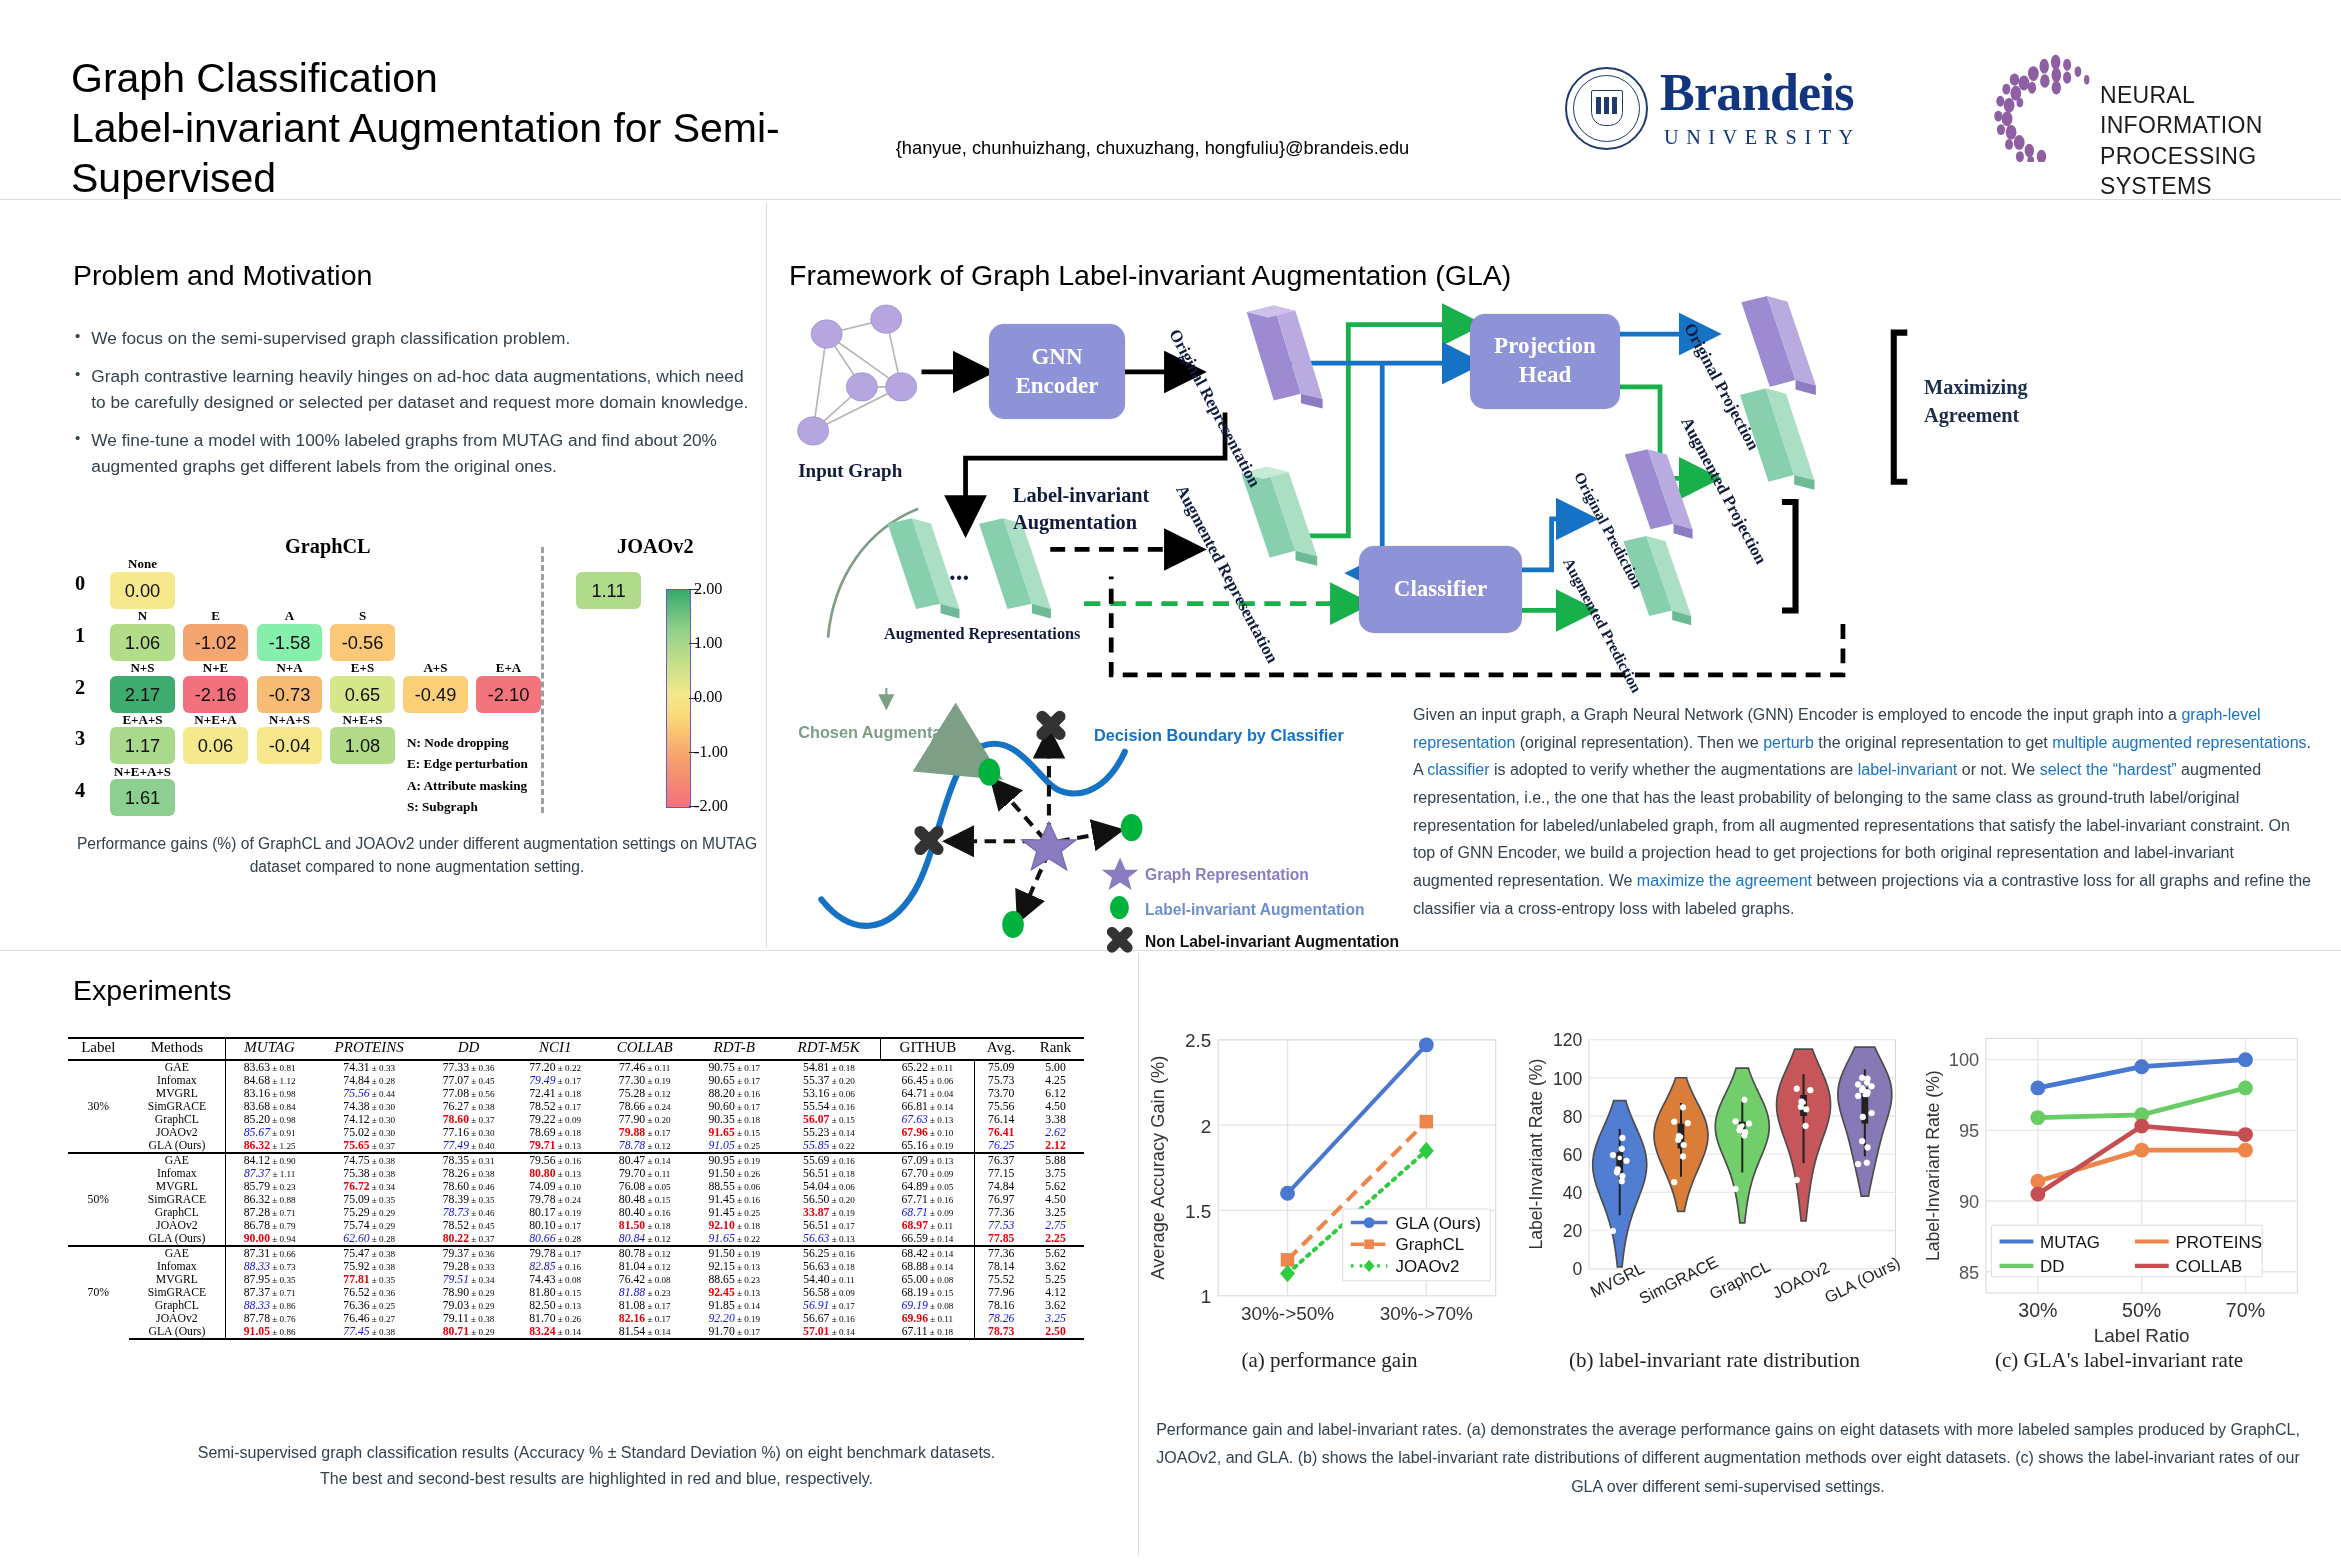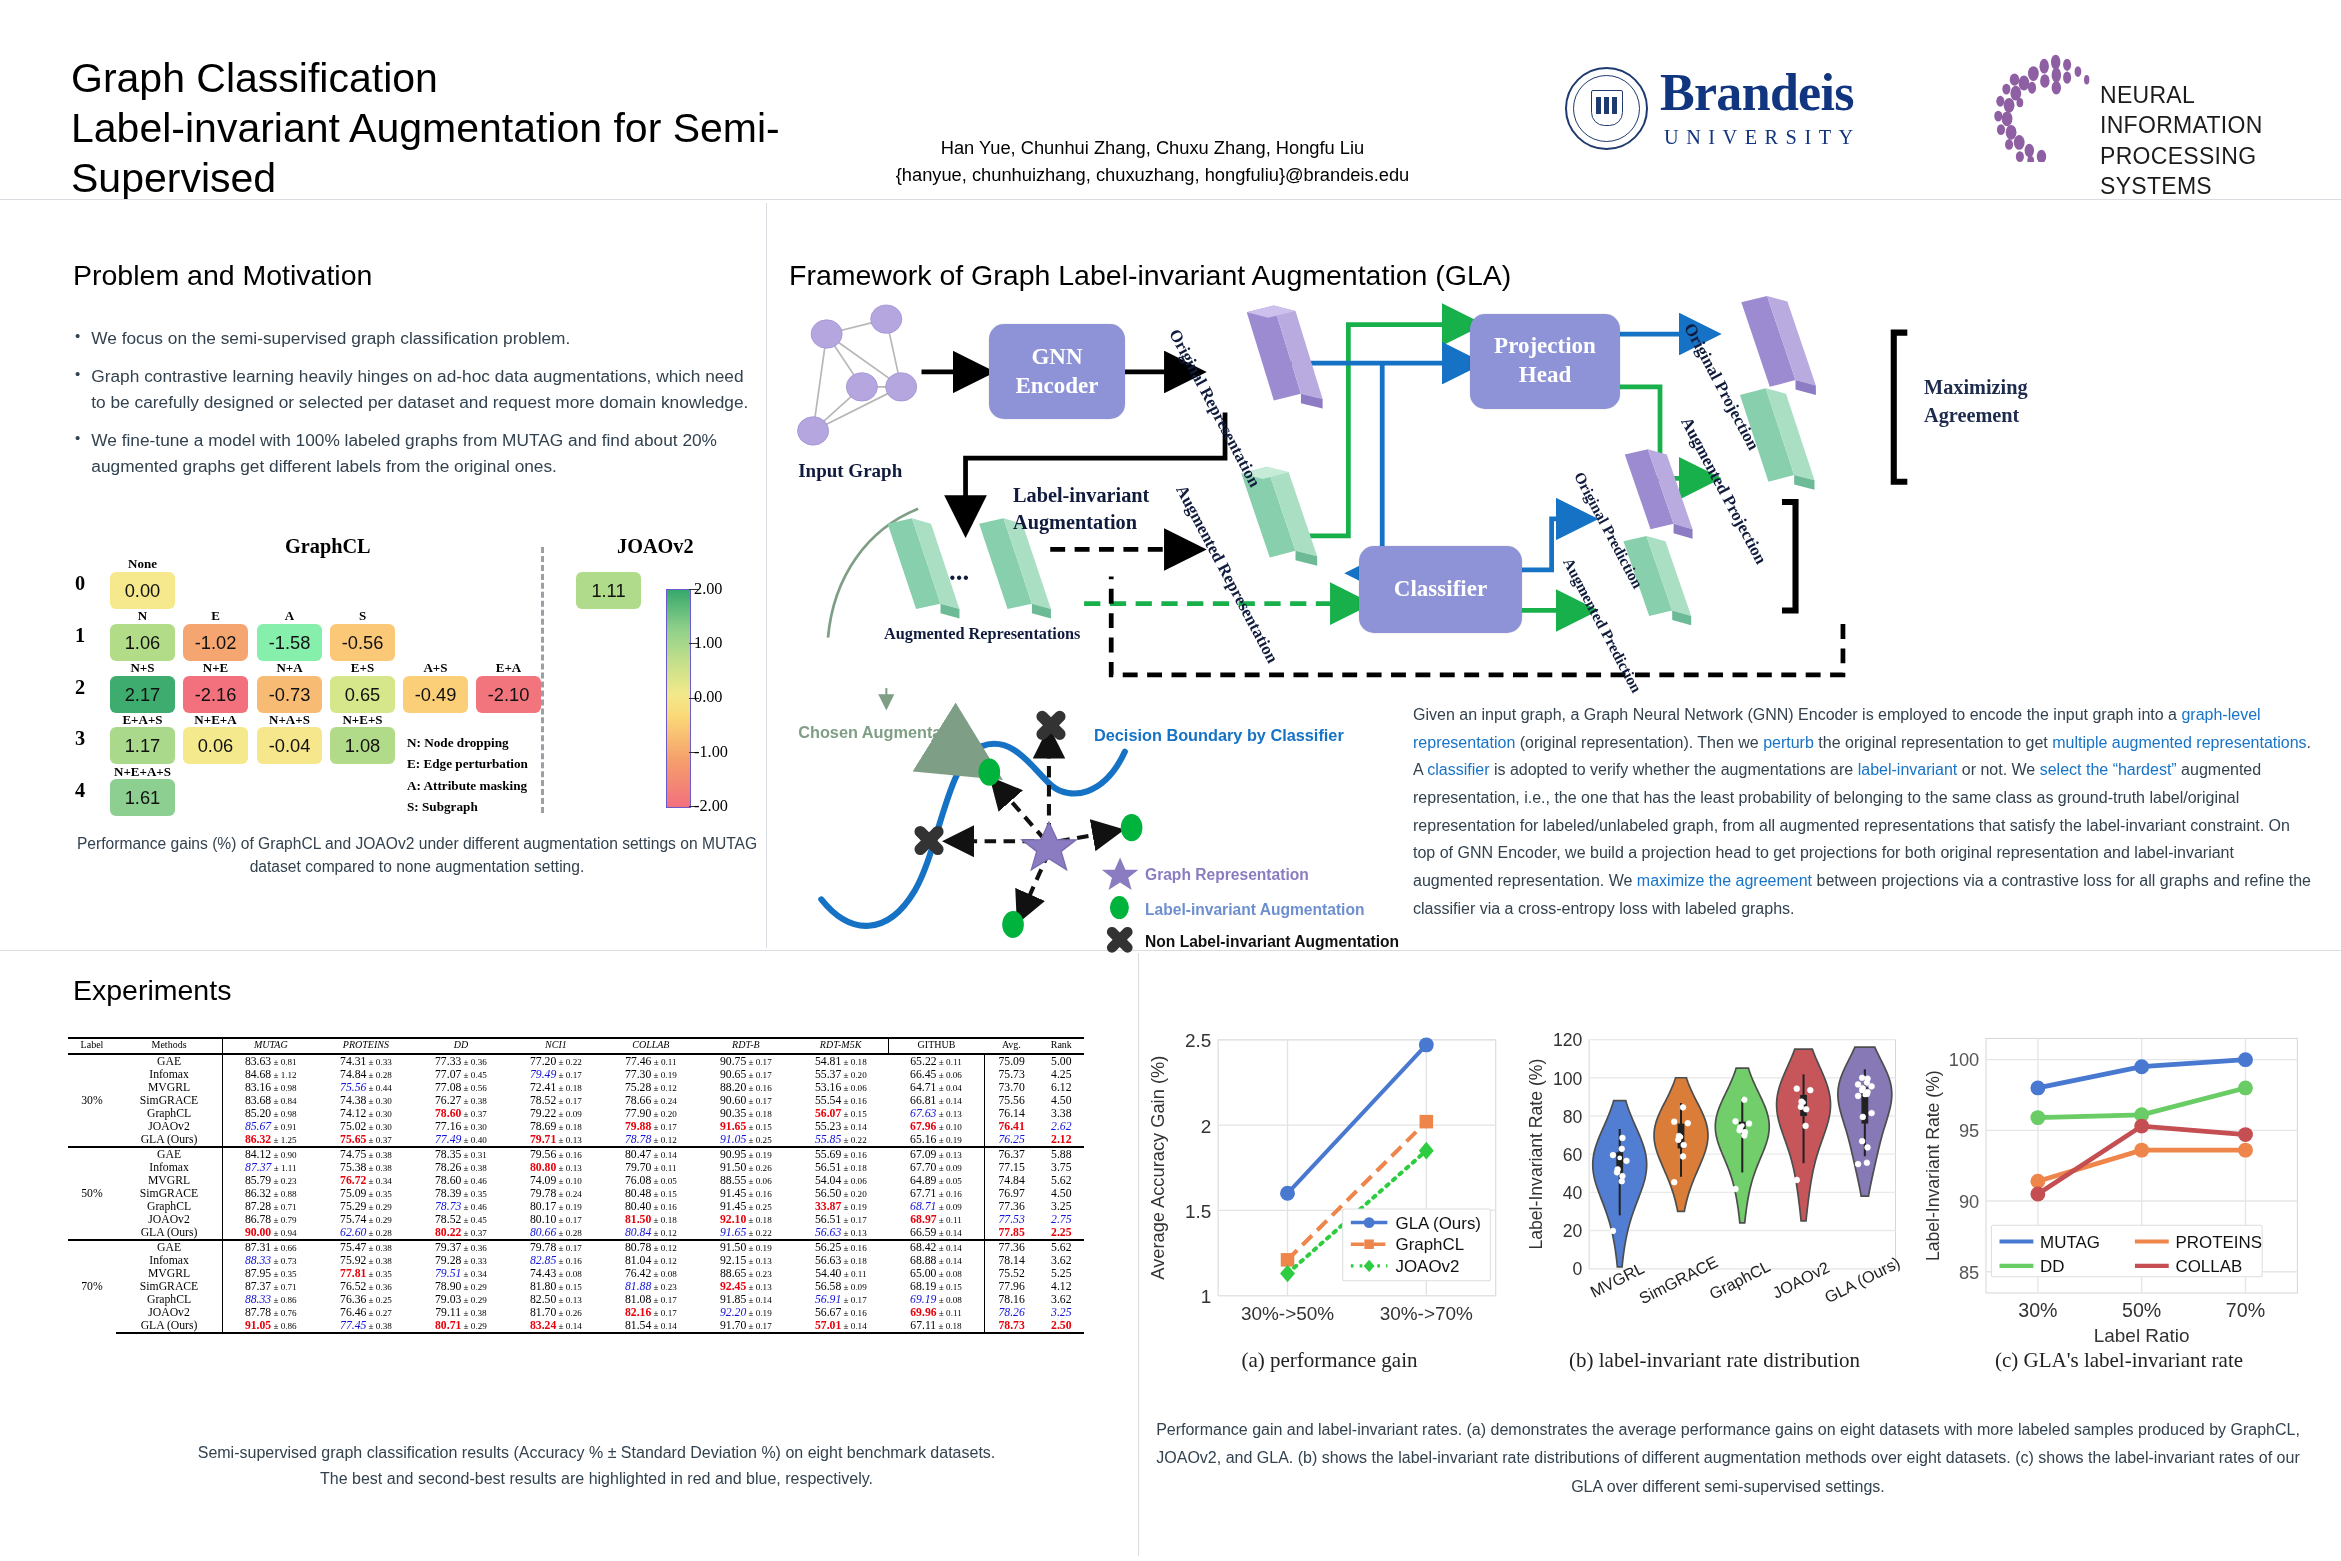--- a/index.html
+++ b/index.html
@@ -67,21 +67,21 @@
   .dbleg{position:absolute;font-weight:700;font-size:15.6px;}
 
   
   #desc{position:absolute;left:1413px;top:701px;width:901px;font-size:16px;line-height:1.73;color:#33424f;text-align:left;}
   .hl{color:#1673c8;}
 
   
   #tableWrap{position:absolute;left:68px;top:1037px;width:1057px;}
   table.res{border-collapse:collapse;font-family:"Liberation Serif",serif;color:#000;width:1016px;}
   table.res td,table.res th{padding:0 3.4px;font-size:11.7px;white-space:nowrap;text-align:center;}
-  table.res th{font-style:italic;font-weight:400;font-size:10px;padding-bottom:2.7px;}
+  table.res th{font-style:italic;font-weight:400;font-size:15px;padding-bottom:2.7px;}
   table.res th.plain{font-style:normal;}
   .toprule td,.toprule th{border-top:2px solid #000;}
   .dblrule td,.dblrule th{border-top:2px double #000;}
   .botrule td{border-bottom:2px solid #000;}
   td.lbl{font-size:12.5px;}
   td.meth{text-align:left;padding-left:6.8px;font-size:12.5px;}
   .vsep{border-left:1px solid #000;}
   .best{color:#e8000b;font-weight:700;}
   .second{color:#1212d8;font-style:italic;}
   .pm{font-size:9.1px;}
@@ -97,21 +97,20 @@
 <body>
 
 <div class="poster">
 
   <div id="header">
     <div id="title">
       <div>Graph Classification</div>
       <div>Label-invariant Augmentation for Semi-Supervised</div>
     </div>
     <div id="authors">
-      <div>Han Yue, Chunhui Zhang, Chuxu Zhang, Hongfu Liu</div>
       <div>{hanyue, chunhuizhang, chuxuzhang, hongfuliu}@brandeis.edu</div>
     </div>
 
     <div id="brandeis">
       <div id="bseal">
         <div class="inner">
             <div class="shield">
               <div class="bar"></div>
             </div>
           </div>

